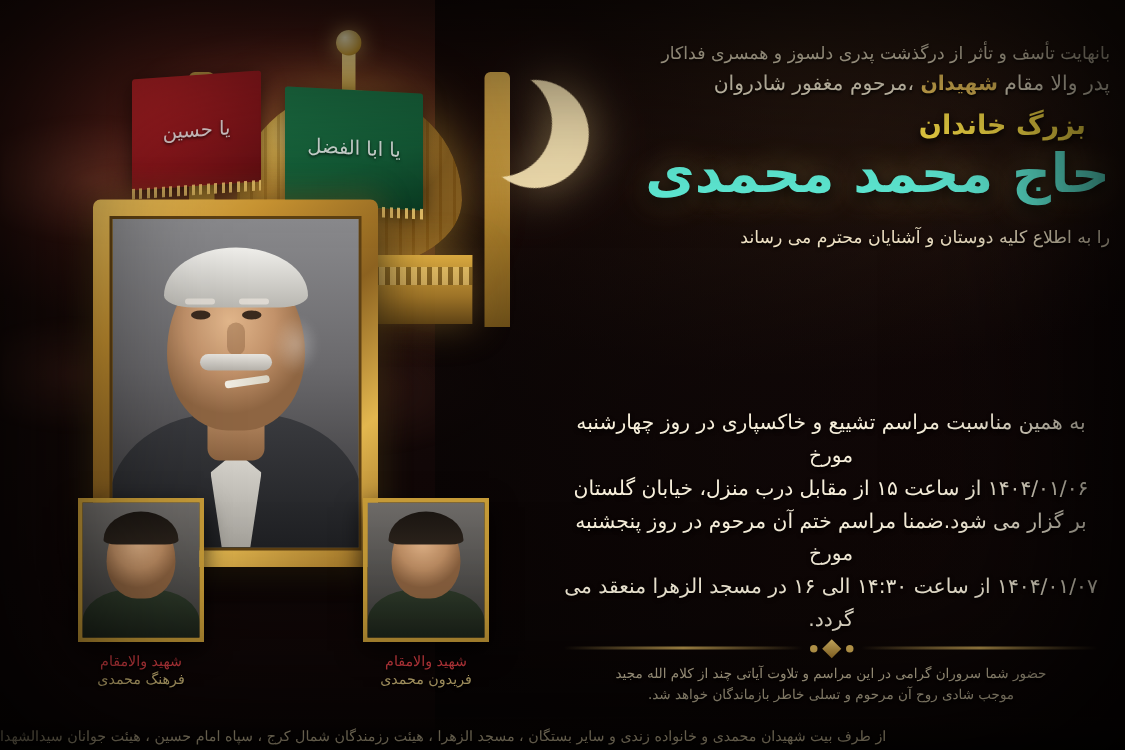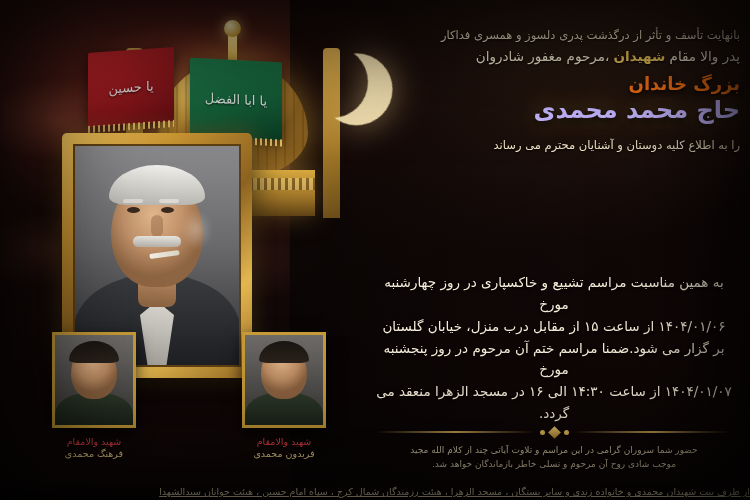--- a/index.html
+++ b/index.html
@@ -299,29 +299,29 @@
   .line-sm .hl-gold { color: #f0c457; font-weight: bold; }
   .line-md {
     font-size: 13.5px;
     color: #f6ecd3;
     margin: 2px 0 9px 0;
     text-shadow: 0 1px 2px rgba(0,0,0,0.85);
   }
   .line-md .hl-gold { color: #f2c85c; font-weight: bold; }
   .bozorg {
     font-size: 18px;
-    color: #f97316;
+    color: #fde047;
     font-weight: bold;
-    margin: 6px 0 2px 0;
+    margin: 6px 16px 2px 0;
     text-shadow: 0 2px 5px rgba(0,0,0,0.9);
   }
   .name-main {
-    font-size: 24px;
+    font-size: 36px;
     font-weight: bold;
-    color: #c4b5fd;
+    color: #5eead4;
     margin: 0 0 12px 0;
     letter-spacing: 0.5px;
     text-shadow: 0 3px 10px rgba(0,0,0,0.9), 0 0 22px rgba(245,205,110,0.45);
   }
   .body-block {
     position: absolute;
     right: 10px;
     top: 272px;
     width: 372px;
     text-align: center;
@@ -382,26 +382,25 @@
     position: absolute;
     left: 0; bottom: 0;
     width: 750px;
     height: 22px;
     background: linear-gradient(180deg, rgba(20,10,8,0.15) 0%, rgba(10,5,4,0.92) 60%, #070403 100%);
   }
   .bottom-strip-text {
     position: absolute;
     left: 0; bottom: 3px;
     width: 750px;
-    text-align: right;
+    text-align: left;
     font-size: 9.5px;
     color: #e6d6ae;
     direction: rtl;
     text-shadow: 0 1px 2px rgba(0,0,0,0.95);
-    text-decoration: underline;
   }
 </style>
 </head>
 <body>
 
 <div id="poster">
 
   <div class="bg-sky"></div>
   <div class="bg-clouds"></div>
   <div class="bg-right-glow"></div>

